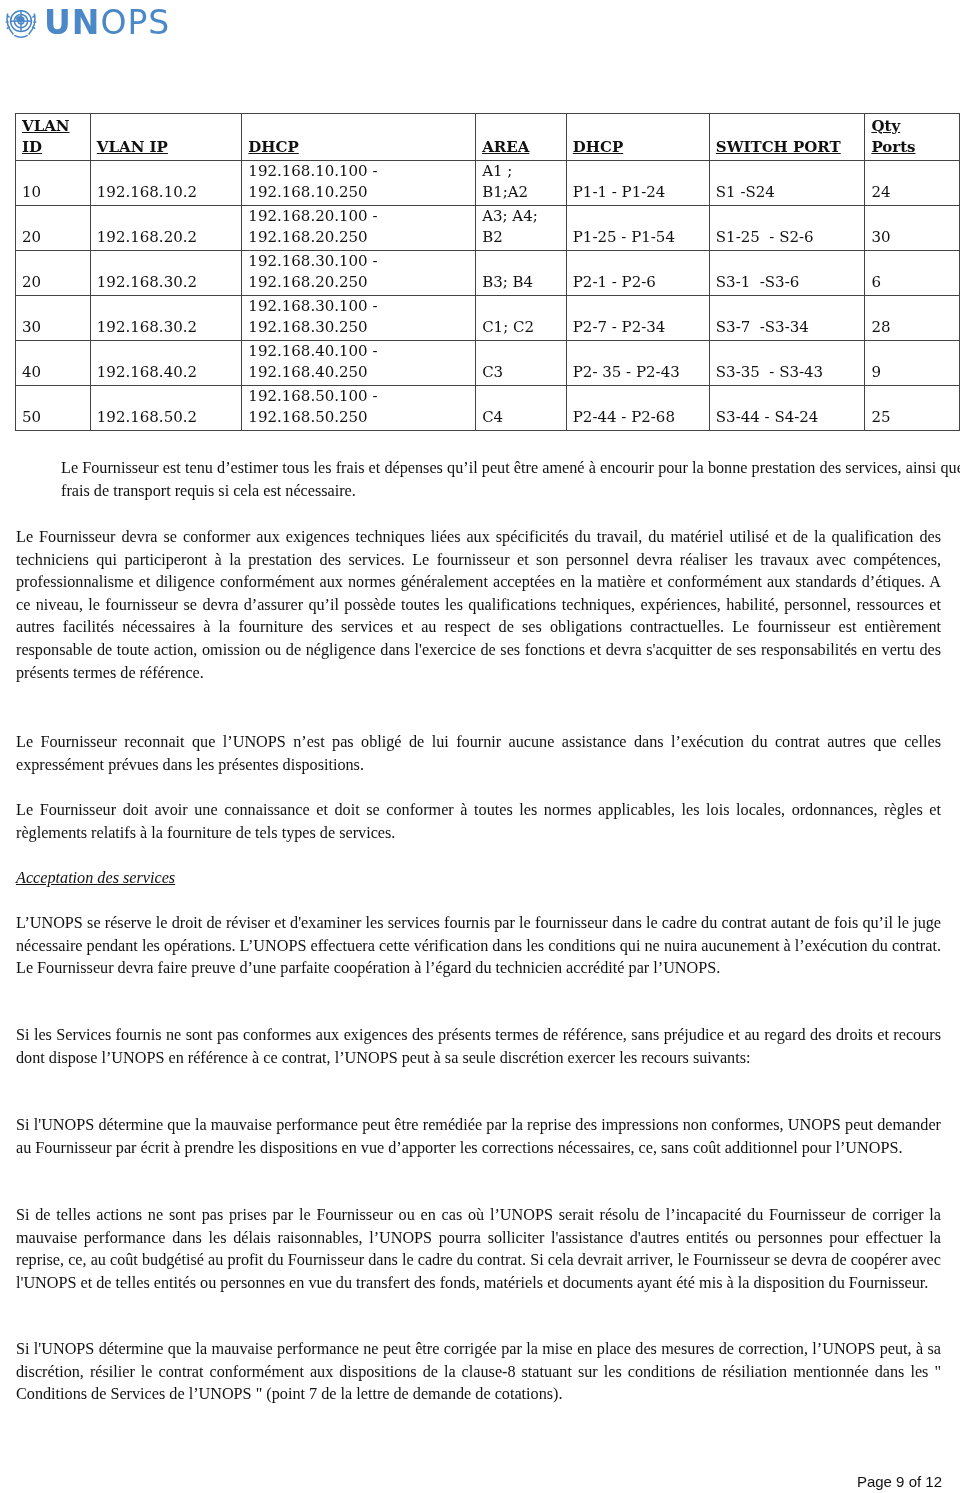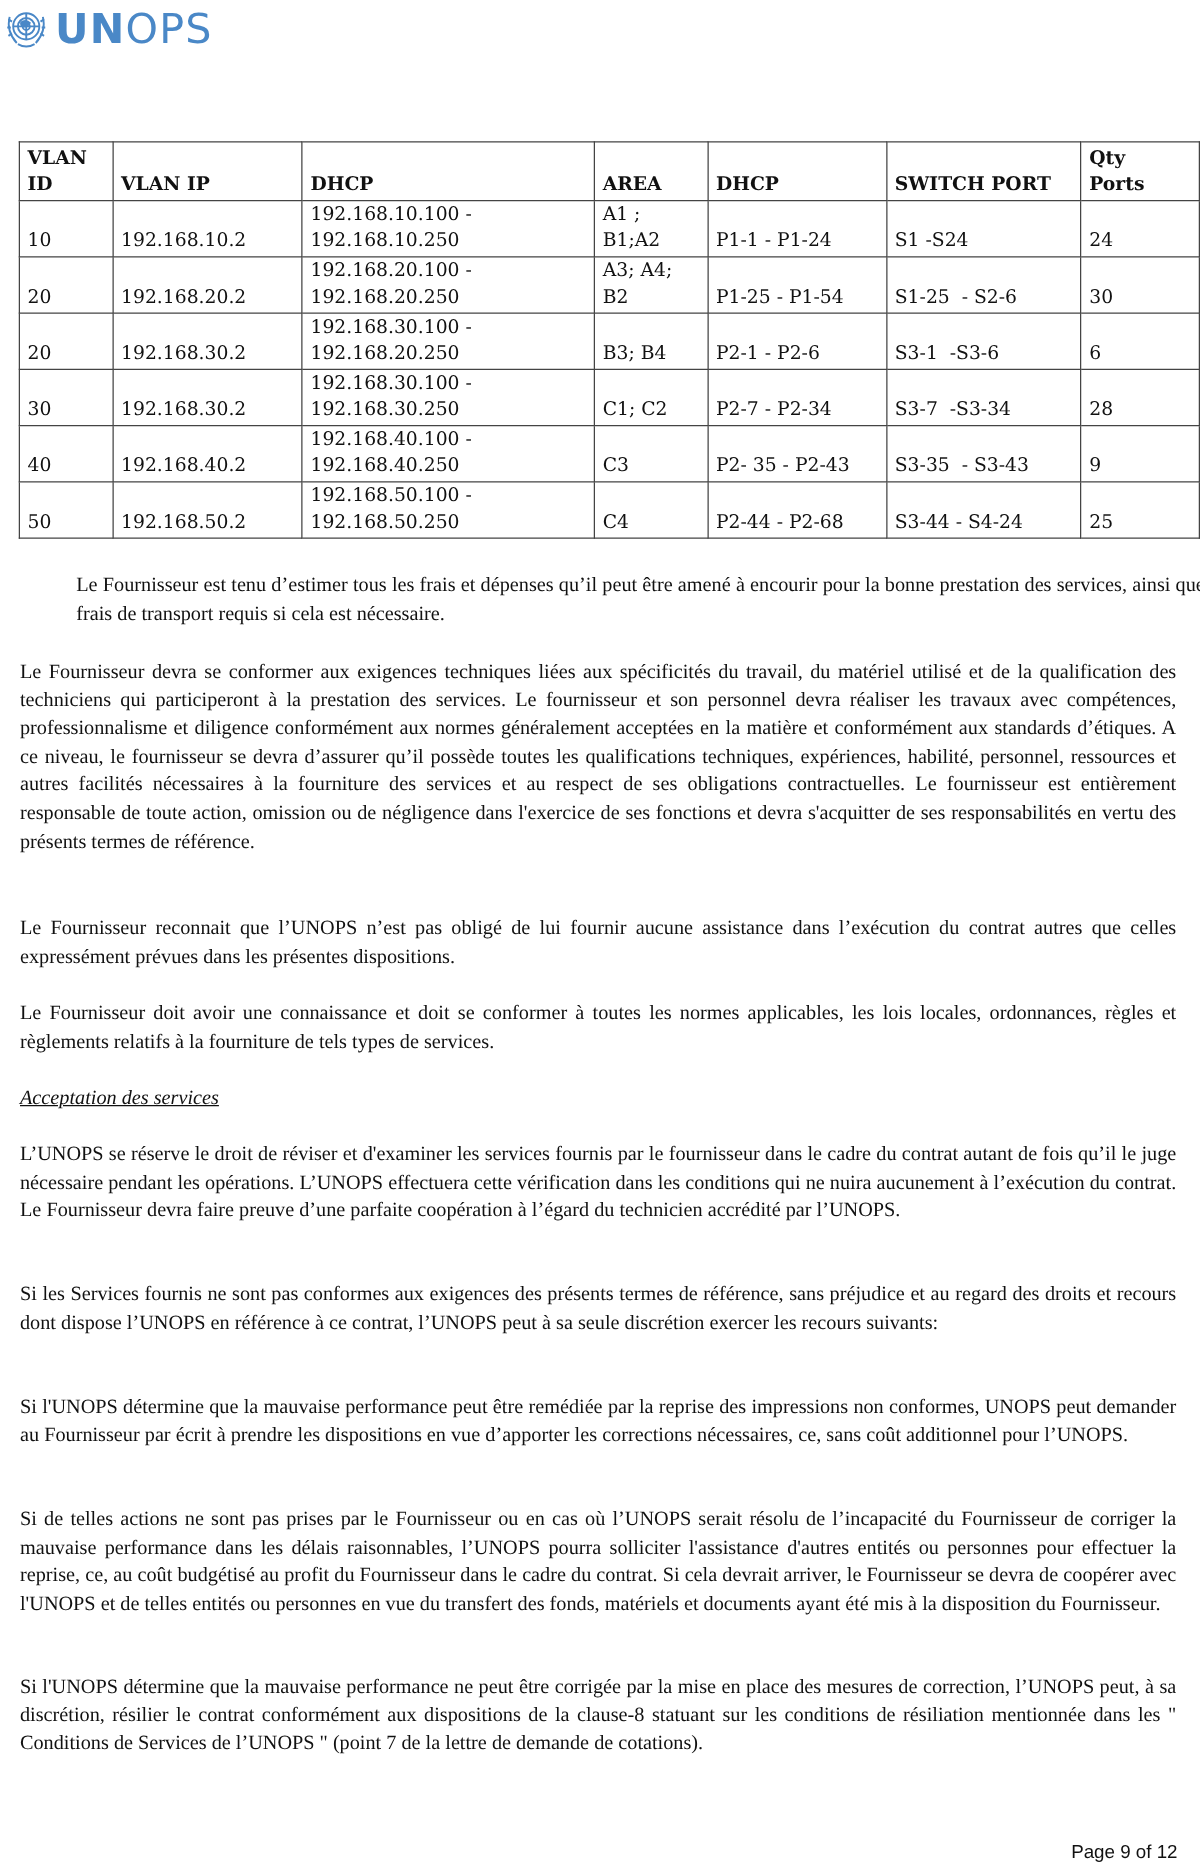--- a/index.html
+++ b/index.html
@@ -7,21 +7,21 @@
   .header { position: absolute; left: 0; top: 0; width: 960px; height: 50px; }
   .logo { position: absolute; left: 2px; top: 4px; display: flex; align-items: center; }
   .logo svg { display: block; }
   .logo-text { font-family: "DejaVu Sans", sans-serif; font-size: 33px; color: #4a88c7; letter-spacing: 1px; margin-left: 4px; line-height: 36px; }
   .logo-text b { font-weight: 900; }
   .logo-text span.light { font-weight: 400; }
   .doc-ref { position: absolute; right: 18px; top: 14px; font-family: "Liberation Sans", sans-serif; font-size: 17px; color: #111; }
 
   table.vlan { position: absolute; left: 15px; top: 113px; border-collapse: collapse; font-family: "DejaVu Serif", serif; font-size: 15px; }
   table.vlan td, table.vlan th { border: 1.5px solid #444; padding: 0 6px 2px 6px; vertical-align: bottom; text-align: left; line-height: 21px; height: 42px; }
-  table.vlan th { font-weight: bold; height: 44px; }
+  table.vlan th { font-weight: bold; height: 44px; text-decoration: underline; }
   .c0 { width: 62px; } .c1 { width: 139px; } .c2 { width: 222px; } .c3 { width: 78px; margin-left: 36px; }
   .c4 { width: 131px; } .c5 { width: 143px; } .c6 { width: 82px; }
 
   .body-text { position: absolute; left: 16px; width: 925px; font-family: "Liberation Serif", serif; font-size: 16.2px; line-height: 22.6px; text-align: justify; }
   .body-text p { margin: 0; }
   .heading-u { text-decoration: underline; }
   .footer { position: absolute; right: 18px; top: 1473px; font-family: "Liberation Sans", sans-serif; font-size: 15px; color: #111; }
 </style>
 </head>
 <body>

